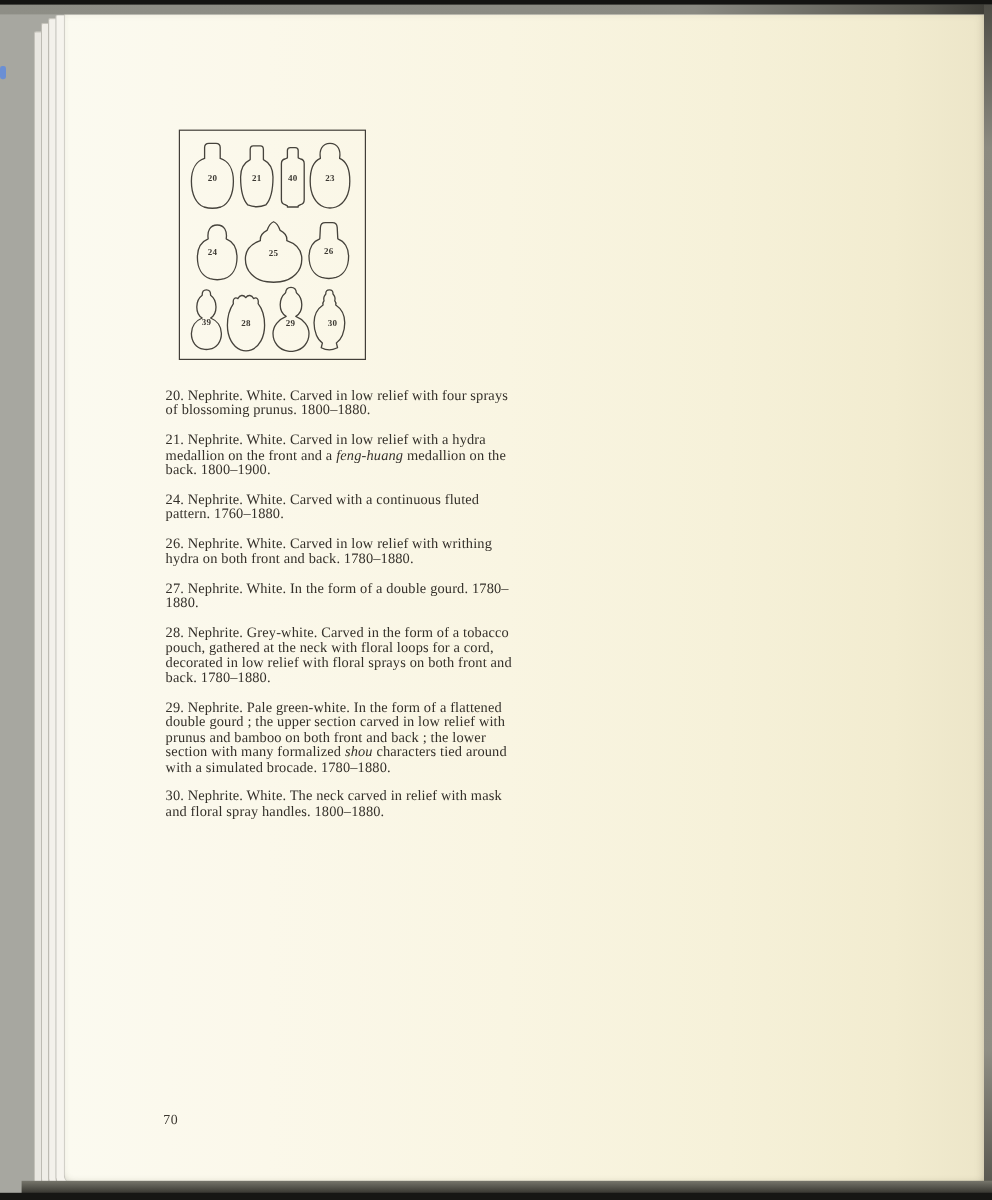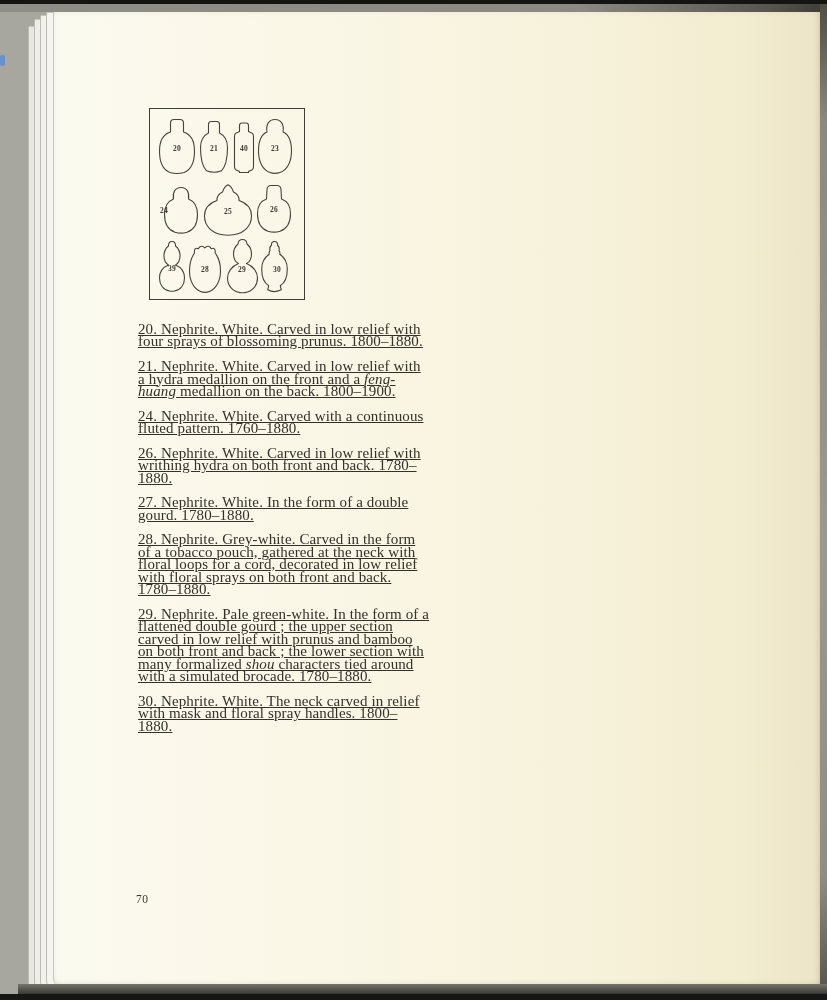--- a/index.html
+++ b/index.html
@@ -46,26 +46,26 @@
   .diagram path{fill:none;stroke:#46433c;stroke-width:1.1;stroke-linejoin:round;}
   .bnum{
     position:absolute;transform:translate(-50%,-50%);
     font:700 7.5px "Liberation Serif", serif;color:#3b3832;letter-spacing:0.2px;
   }
 
   
   .entries{position:absolute;left:138px;top:323px;width:292px;}
   .entry{
     margin:0 0 12.2px 0;
-    font-size:15px;line-height:12.45px;
-    color:#34302a;letter-spacing:0.12px;text-decoration:underline;
+    font-size:12px;line-height:12.45px;
+    color:#34302a;letter-spacing:0.12px;
   }
   .entry em{font-style:italic;}
   .page-num{
-    position:absolute;left:136px;top:893px;
+    position:absolute;left:136px;top:928px;
     font-size:11.5px;color:#3a362f;letter-spacing:0.5px;font-family:Liberation Serif, serif;
   }
 </style>
 </head>
 <body>
 
 <div id="scan">
   <div class="pg pg1"></div>
   <div class="pg pg2"></div>
   <div class="pg pg3"></div>
@@ -84,21 +84,21 @@
       <path d="M116.5 90 L117 80.5 Q117.3 76.5 121 76.5 L127 76.5 Q130.7 76.5 131 80.5 L131.5 90 C137 92 140.5 97.5 140.5 104.5 C140.5 113.5 136.5 120 130 122.2 Q124 124 118 122.2 C111.5 120 107.5 113.5 107.5 104.5 C107.5 97.5 111 92 116.5 90 Z"></path>
       <path d="M18.5 137 Q18.3 132.5 22 132.5 Q25.7 132.5 25.5 137 C28.5 139.2 30 142.8 30 146.8 C30 151.2 28.2 154.4 25.5 156 C31 158.2 34.5 163.2 34.5 169 C34.5 176 30.5 181 24.5 182 Q22 182.5 19.5 182 C13.5 181 9.5 176 9.5 169 C9.5 163.2 13 158.2 18.5 156 C15.8 154.4 14 151.2 14 146.8 C14 142.8 15.5 139.2 18.5 137 Z"></path>
       <path d="M44.5 144 C43.8 140 45.8 138.3 48.3 139.8 C49.8 136.8 52.8 136.3 54.8 139 C56.8 136.3 59.8 136.8 61.3 139.8 C63.8 138.3 65.8 140 65.1 144 C68.3 148 70.5 155 70.5 162 C70.5 172 66 180 59.5 182.5 Q55 184.2 50.5 182.5 C44 180 39.5 172 39.5 162 C39.5 155 41.7 148 44.5 144 Z"></path>
       <path d="M88 135 Q88.3 130.5 92.5 130.5 Q96.7 130.5 97 135 C100 137.5 101.5 141 101.5 145 C101.5 149.5 99.5 153 96.5 154.6 C103 157.2 107.5 162.8 107.5 169 C107.5 177 102 182.6 95 183.6 Q92.5 184 90 183.6 C83 182.6 77.5 177 77.5 169 C77.5 162.8 82 157.2 88.5 154.6 C85.5 153 83.5 149.5 83.5 145 C83.5 141 85 137.5 88 135 Z"></path>
       <path d="M121.5 136 Q121.3 132.5 124.5 132.5 Q127.7 132.5 127.5 136 C129 137.6 129.5 139.6 129 141.6 Q130.3 143.2 129.8 145.2 C134.3 148.2 137.3 153.6 137.3 160 C137.3 167.8 134.3 174.2 130.3 176.8 L131.3 180.8 Q127 182.6 124.5 182.6 Q121 182.6 117.7 180.8 L118.7 176.8 C114.7 174.2 111.7 167.8 111.7 160 C111.7 153.6 114.7 148.2 119.2 145.2 Q118.7 143.2 120 141.6 C119.5 139.6 120 137.6 121.5 136 Z"></path>
     </svg>
     <span class="bnum" style="left:27px;top:39px">20</span>
     <span class="bnum" style="left:64px;top:39px">21</span>
     <span class="bnum" style="left:94px;top:39px">40</span>
     <span class="bnum" style="left:125px;top:39px">23</span>
-    <span class="bnum" style="left:14px;top:101px">24</span>
+    <span class="bnum" style="left:27px;top:101px">24</span>
     <span class="bnum" style="left:78px;top:102px">25</span>
     <span class="bnum" style="left:124px;top:100px">26</span>
     <span class="bnum" style="left:22px;top:159px">39</span>
     <span class="bnum" style="left:55px;top:160px">28</span>
     <span class="bnum" style="left:92px;top:160px">29</span>
     <span class="bnum" style="left:127px;top:160px">30</span>
   </div>
 
   <div class="entries">
       <p class="entry"><span>20. Nephrite. White. Carved in low relief with four sprays of blossoming prunus. 1800–1880.</span></p>

